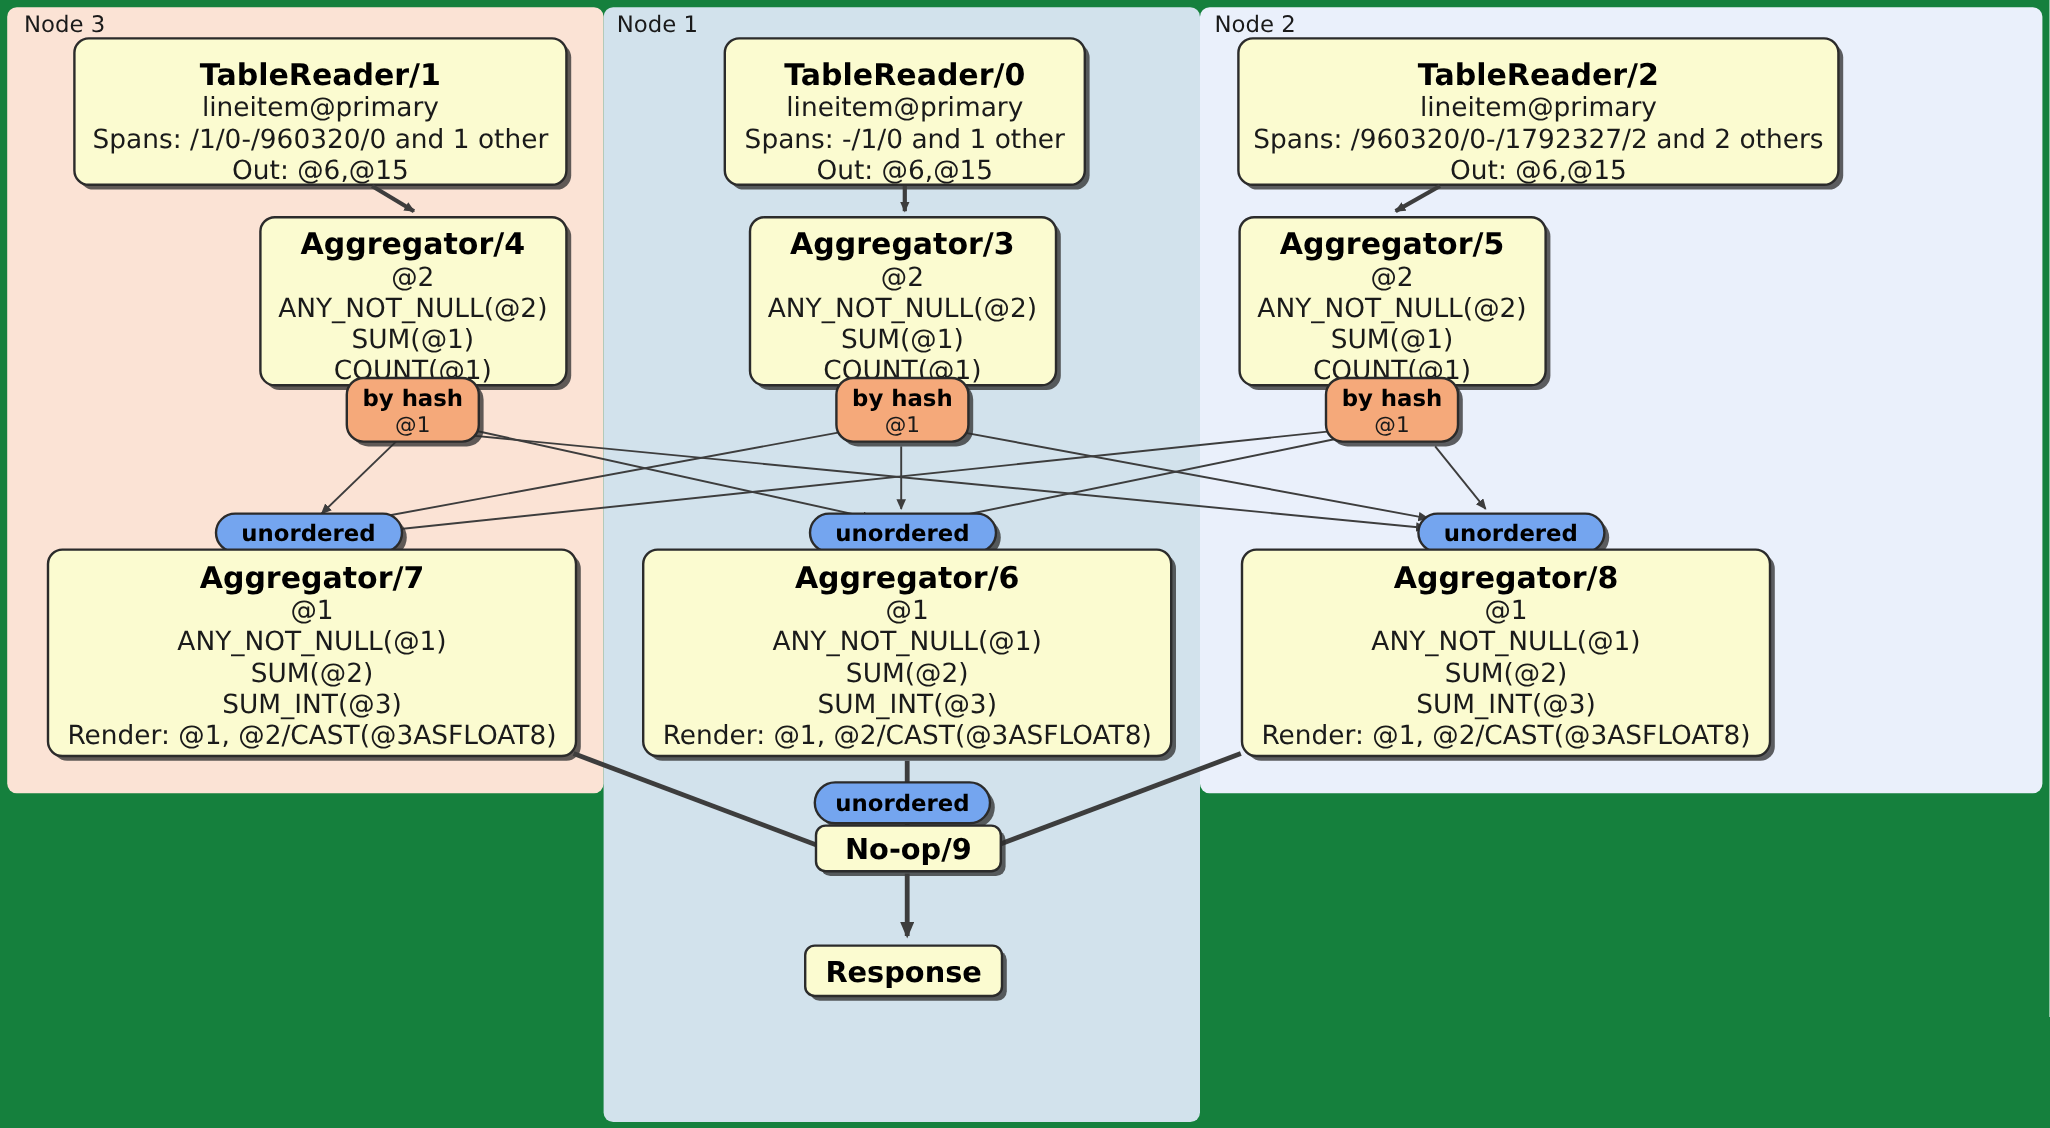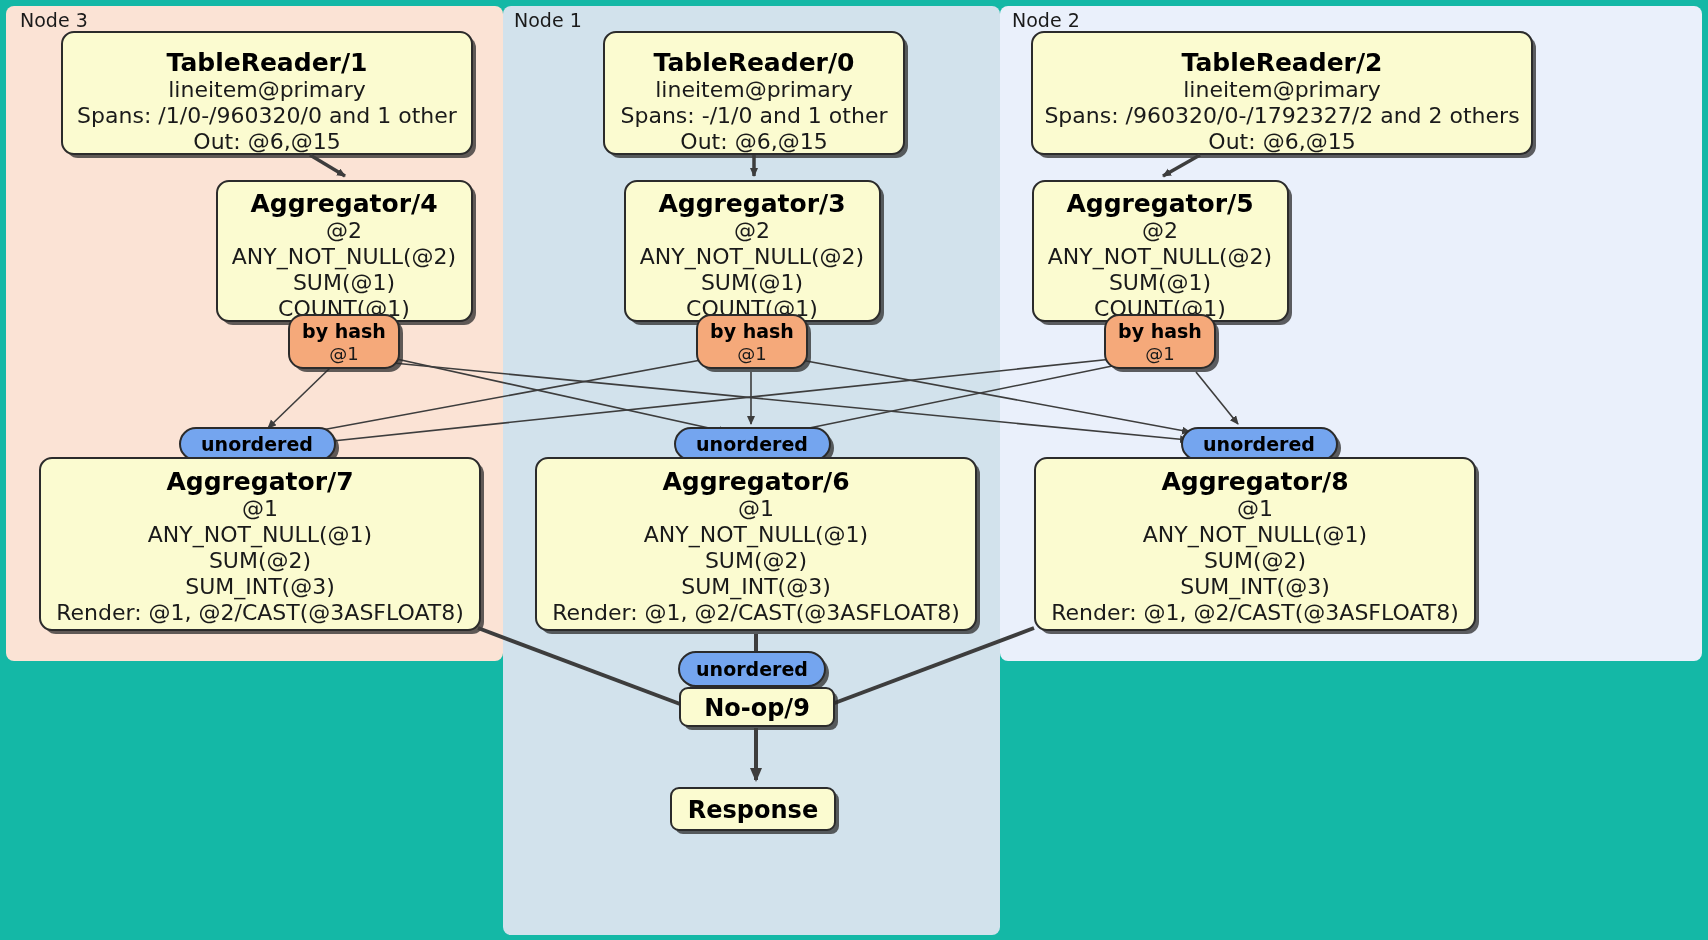--- a/index.html
+++ b/index.html
@@ -1,17 +1,17 @@
 <!DOCTYPE html>
 <html><head>
 <meta charset="utf-8">
 <style>
   html,body{margin:0;padding:0;background:#ffffff;}
   body{font-family:"DejaVu Sans","Liberation Sans",sans-serif;}
-  #stage{position:relative;width:1708px;height:940px;overflow:hidden;background:#14b8a6;}
+  #stage{position:relative;width:1708px;height:940px;overflow:hidden;background:#15803d;}
   svg{display:block;}
   .panel-label{font-size:19px;fill:#1a1a1a;font-family:"DejaVu Sans","Liberation Sans",sans-serif;}
   .node-title{font-size:25px;font-weight:bold;fill:#000;font-family:"DejaVu Sans","Liberation Sans",sans-serif;}
   .node-line{font-size:22px;fill:#1a1a1a;font-family:"DejaVu Sans","Liberation Sans",sans-serif;}
   .pill-title{font-size:19px;font-weight:bold;fill:#000;font-family:"DejaVu Sans","Liberation Sans",sans-serif;}
   .pill-sub{font-size:18px;fill:#1a1a1a;font-family:"DejaVu Sans","Liberation Sans",sans-serif;}
   .small-title{font-size:24px;font-weight:bold;fill:#000;font-family:"DejaVu Sans","Liberation Sans",sans-serif;}
   .edge{stroke:#3d3d3d;fill:none;}
   .edge-thin{stroke-width:1.6;}
   .edge-thick{stroke-width:4;}

